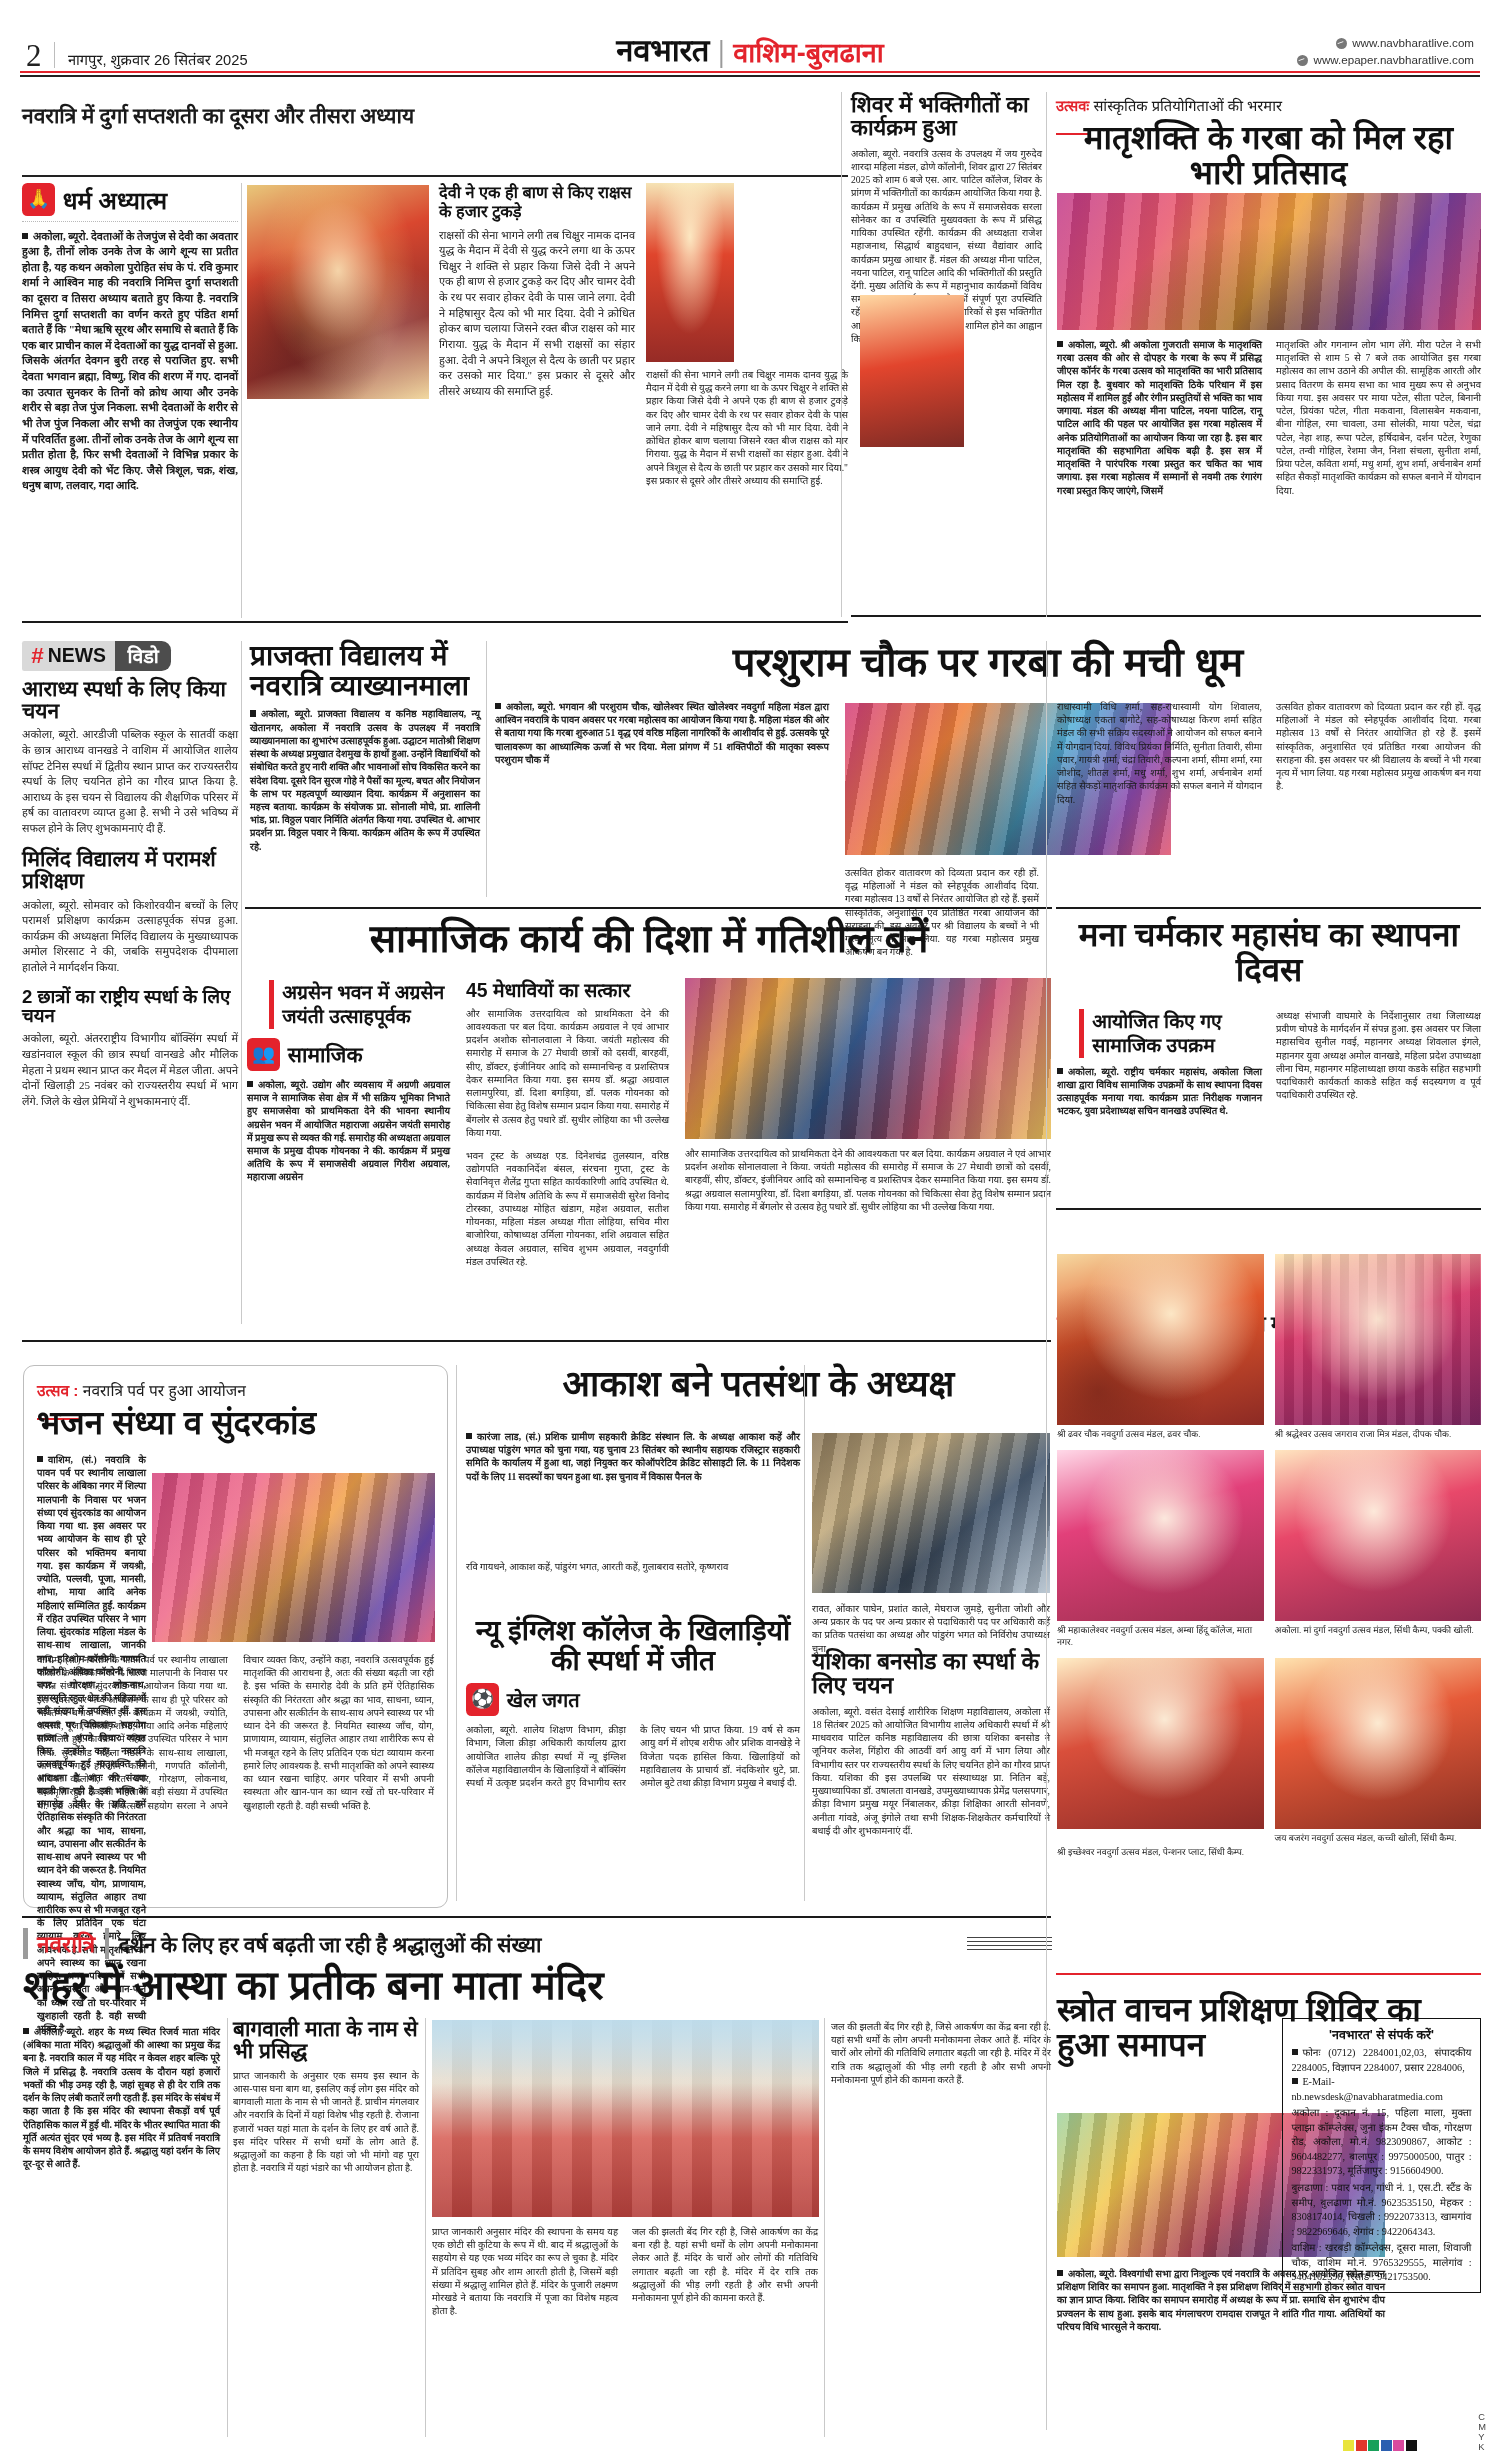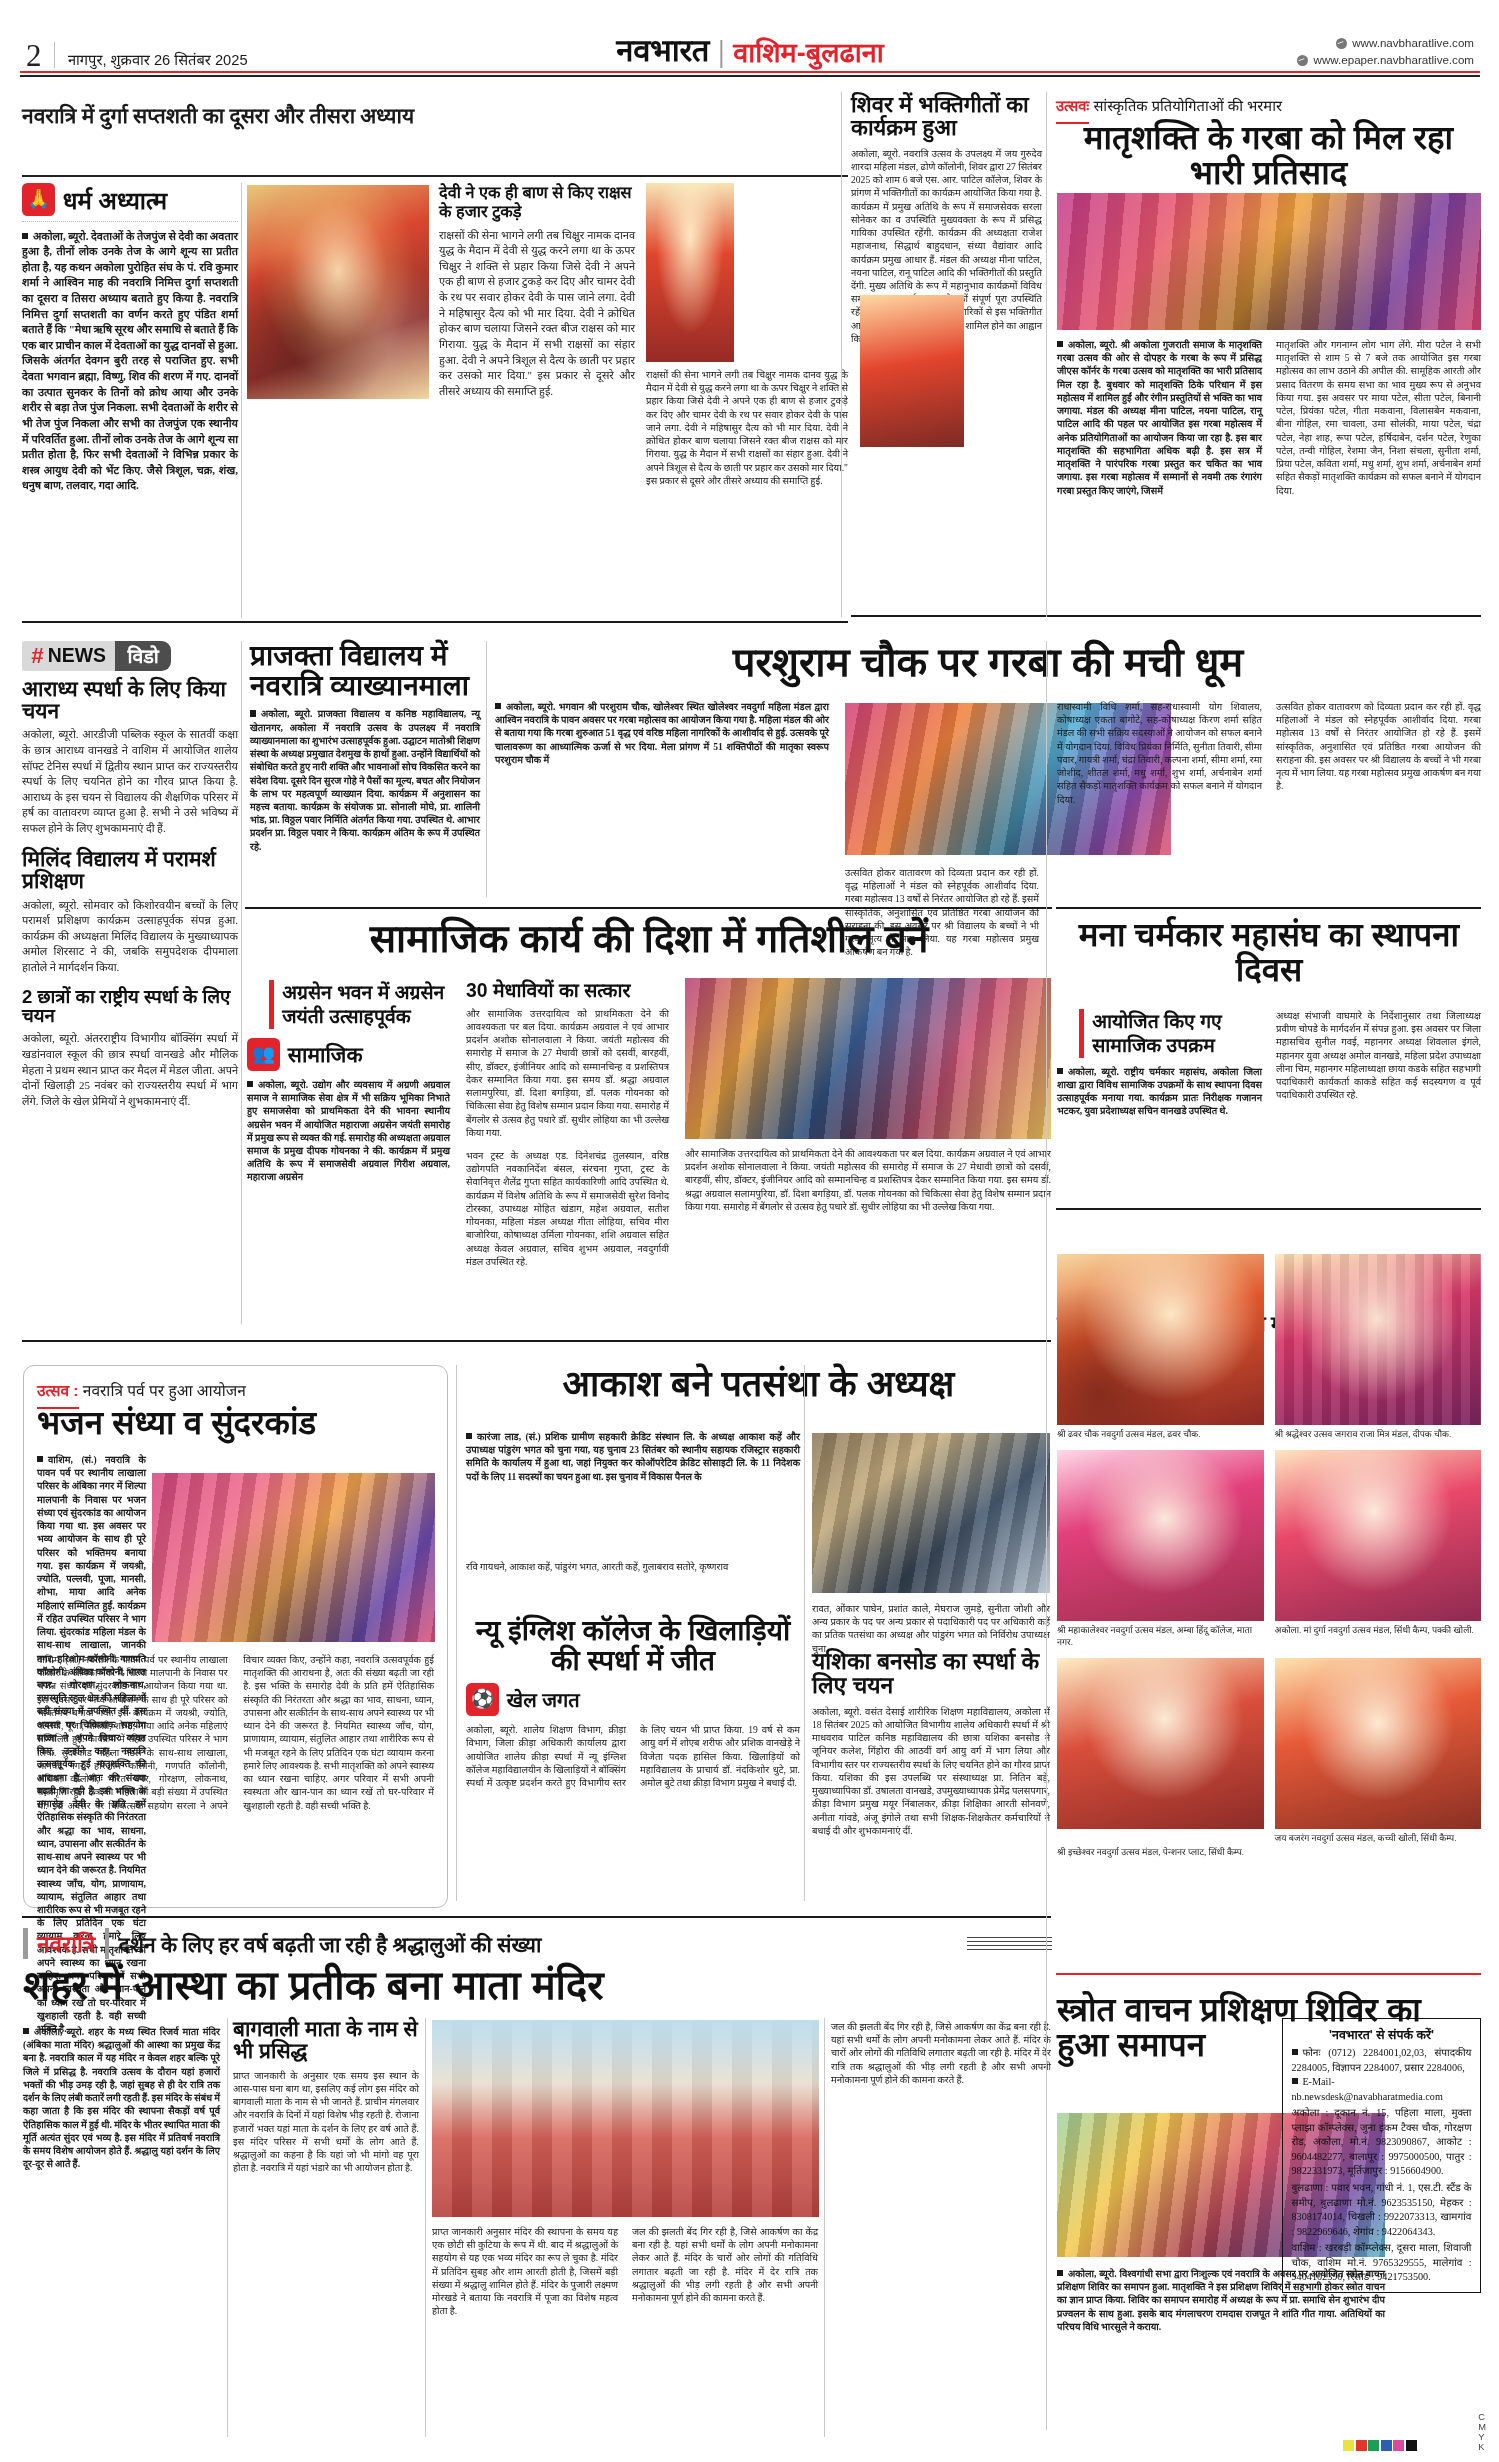--- a/index.html
+++ b/index.html
@@ -83,21 +83,21 @@
   }
   .body-sm { font-size: 9.6px; line-height: 1.38; }
   .lead-b { font-weight: 700; }
   .sq::before {
     content: ""; display: inline-block; width: 6.2px; height: 6.2px;
     background: #1a1a1a; margin-right: 4.7px; vertical-align: 0.8px;
   }
 
   
   .kicker { font-family: "Liberation Sans", sans-serif; font-size: 14.7px; color: #1a1a1a; }
-  .kicker b { color: #e3232c; border-bottom: 2.3px solid #e3232c; padding-bottom: 8px; }
+  .kicker b { color: #e3232c; border-bottom: 2.3px solid #e3232c; padding-bottom: 19px; }
 
   
   .chip-news {
     display: inline-flex; align-items: center; height: 29.5px;
     background: #d9d9d9; padding: 0 9.3px; border-radius: 2.3px 0 0 2.3px;
     font-family: "Liberation Sans", sans-serif; font-weight: 700; font-size: 19.4px;
   }
   .chip-news .hash { color: #e3232c; font-size: 22.5px; margin-right: 3.9px; }
   .chip-video {
     display: inline-flex; align-items: center; height: 29.5px;
@@ -305,21 +305,21 @@
     </div>
     <div class="sec-badge" style="margin-top:9.3px;">
       <span class="sec-icon">👥</span>
       <span class="sec-name" style="font-size:21px;">सामाजिक</span>
     </div>
     <p class="body-txt body-sm" style="margin-top:7px;">
       <span class="sq lead-b">अकोला, ब्यूरो. उद्योग और व्यवसाय में अग्रणी अग्रवाल समाज ने सामाजिक सेवा क्षेत्र में भी सक्रिय भूमिका निभाते हुए समाजसेवा को प्राथमिकता देने की भावना स्थानीय अग्रसेन भवन में आयोजित महाराजा अग्रसेन जयंती समारोह में प्रमुख रूप से व्यक्त की गई. समारोह की अध्यक्षता अग्रवाल समाज के प्रमुख दीपक गोयनका ने की. कार्यक्रम में प्रमुख अतिथि के रूप में समाजसेवी अग्रवाल गिरीश अग्रवाल, महाराजा अग्रसेन</span>
     </p>
   </div>
   <div style="position:absolute; left:466px; top:980px; width:203px;">
-    <div class="hl-big" style="font-size:19.4px;">30 मेधावियों का सत्कार</div>
+    <div class="hl-big" style="font-size:19.4px;">45 मेधावियों का सत्कार</div>
     <p class="body-txt body-sm" style="margin-top:6.2px;">और सामाजिक उत्तरदायित्व को प्राथमिकता देने की आवश्यकता पर बल दिया. कार्यक्रम अग्रवाल ने एवं आभार प्रदर्शन अशोक सोनालवाला ने किया. जयंती महोत्सव की समारोह में समाज के 27 मेधावी छात्रों को दसवीं, बारहवीं, सीए, डॉक्टर, इंजीनियर आदि को सम्मानचिन्ह व प्रशस्तिपत्र देकर सम्मानित किया गया. इस समय डॉ. श्रद्धा अग्रवाल सलामपुरिया, डॉ. दिशा बगड़िया, डॉ. पलक गोयनका को चिकित्सा सेवा हेतु विशेष सम्मान प्रदान किया गया. समारोह में बेंगलोर से उत्सव हेतु पधारे डॉ. सुधीर लोहिया का भी उल्लेख किया गया.</p>
   </div>
   <div class="photo" style="position:absolute; left:685px; top:978px; width:366px; height:161px;
        background:linear-gradient(120deg,#b8407e 0%,#e7a040 22%,#3f6aa8 45%,#d2577a 70%,#e8c35a 100%);">
     <div class="ph-grain" style="background:
       repeating-linear-gradient(96deg, rgba(255,255,255,.12) 0 15.5px, rgba(0,0,0,.14) 15.5px 31px),
       radial-gradient(ellipse at 45% 100%, rgba(0,0,0,.38) 0%, transparent 58%);"></div>
   </div>
   <div style="position:absolute; left:685px; top:1147px; width:366px;">
     <p class="body-txt body-sm">और सामाजिक उत्तरदायित्व को प्राथमिकता देने की आवश्यकता पर बल दिया. कार्यक्रम अग्रवाल ने एवं आभार प्रदर्शन अशोक सोनालवाला ने किया. जयंती महोत्सव की समारोह में समाज के 27 मेधावी छात्रों को दसवीं, बारहवीं, सीए, डॉक्टर, इंजीनियर आदि को सम्मानचिन्ह व प्रशस्तिपत्र देकर सम्मानित किया गया. इस समय डॉ. श्रद्धा अग्रवाल सलामपुरिया, डॉ. दिशा बगड़िया, डॉ. पलक गोयनका को चिकित्सा सेवा हेतु विशेष सम्मान प्रदान किया गया. समारोह में बेंगलोर से उत्सव हेतु पधारे डॉ. सुधीर लोहिया का भी उल्लेख किया गया.</p>

